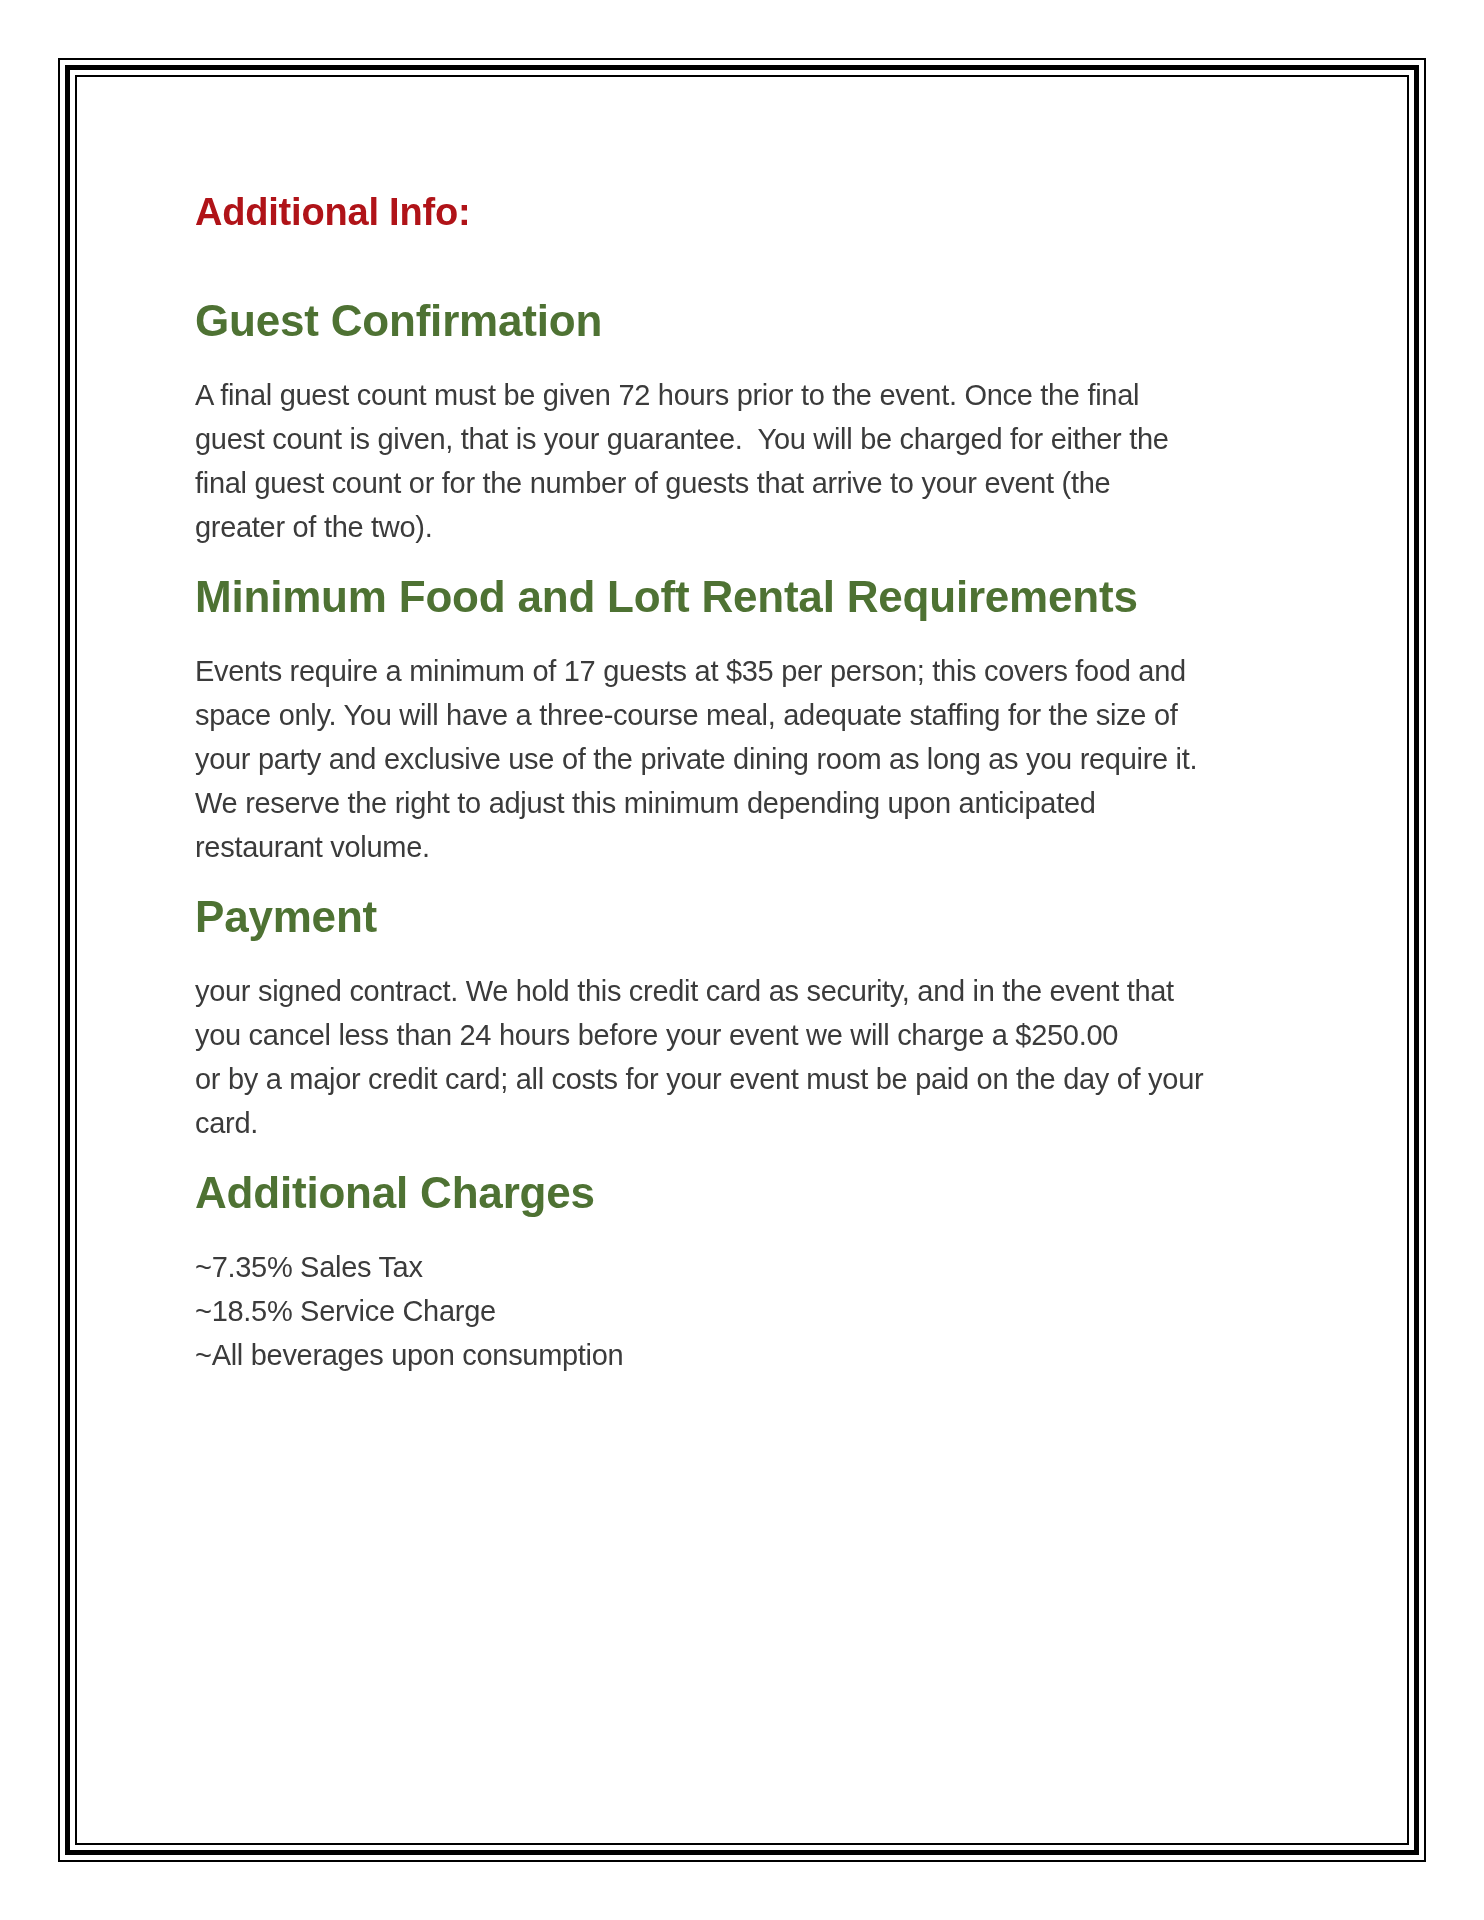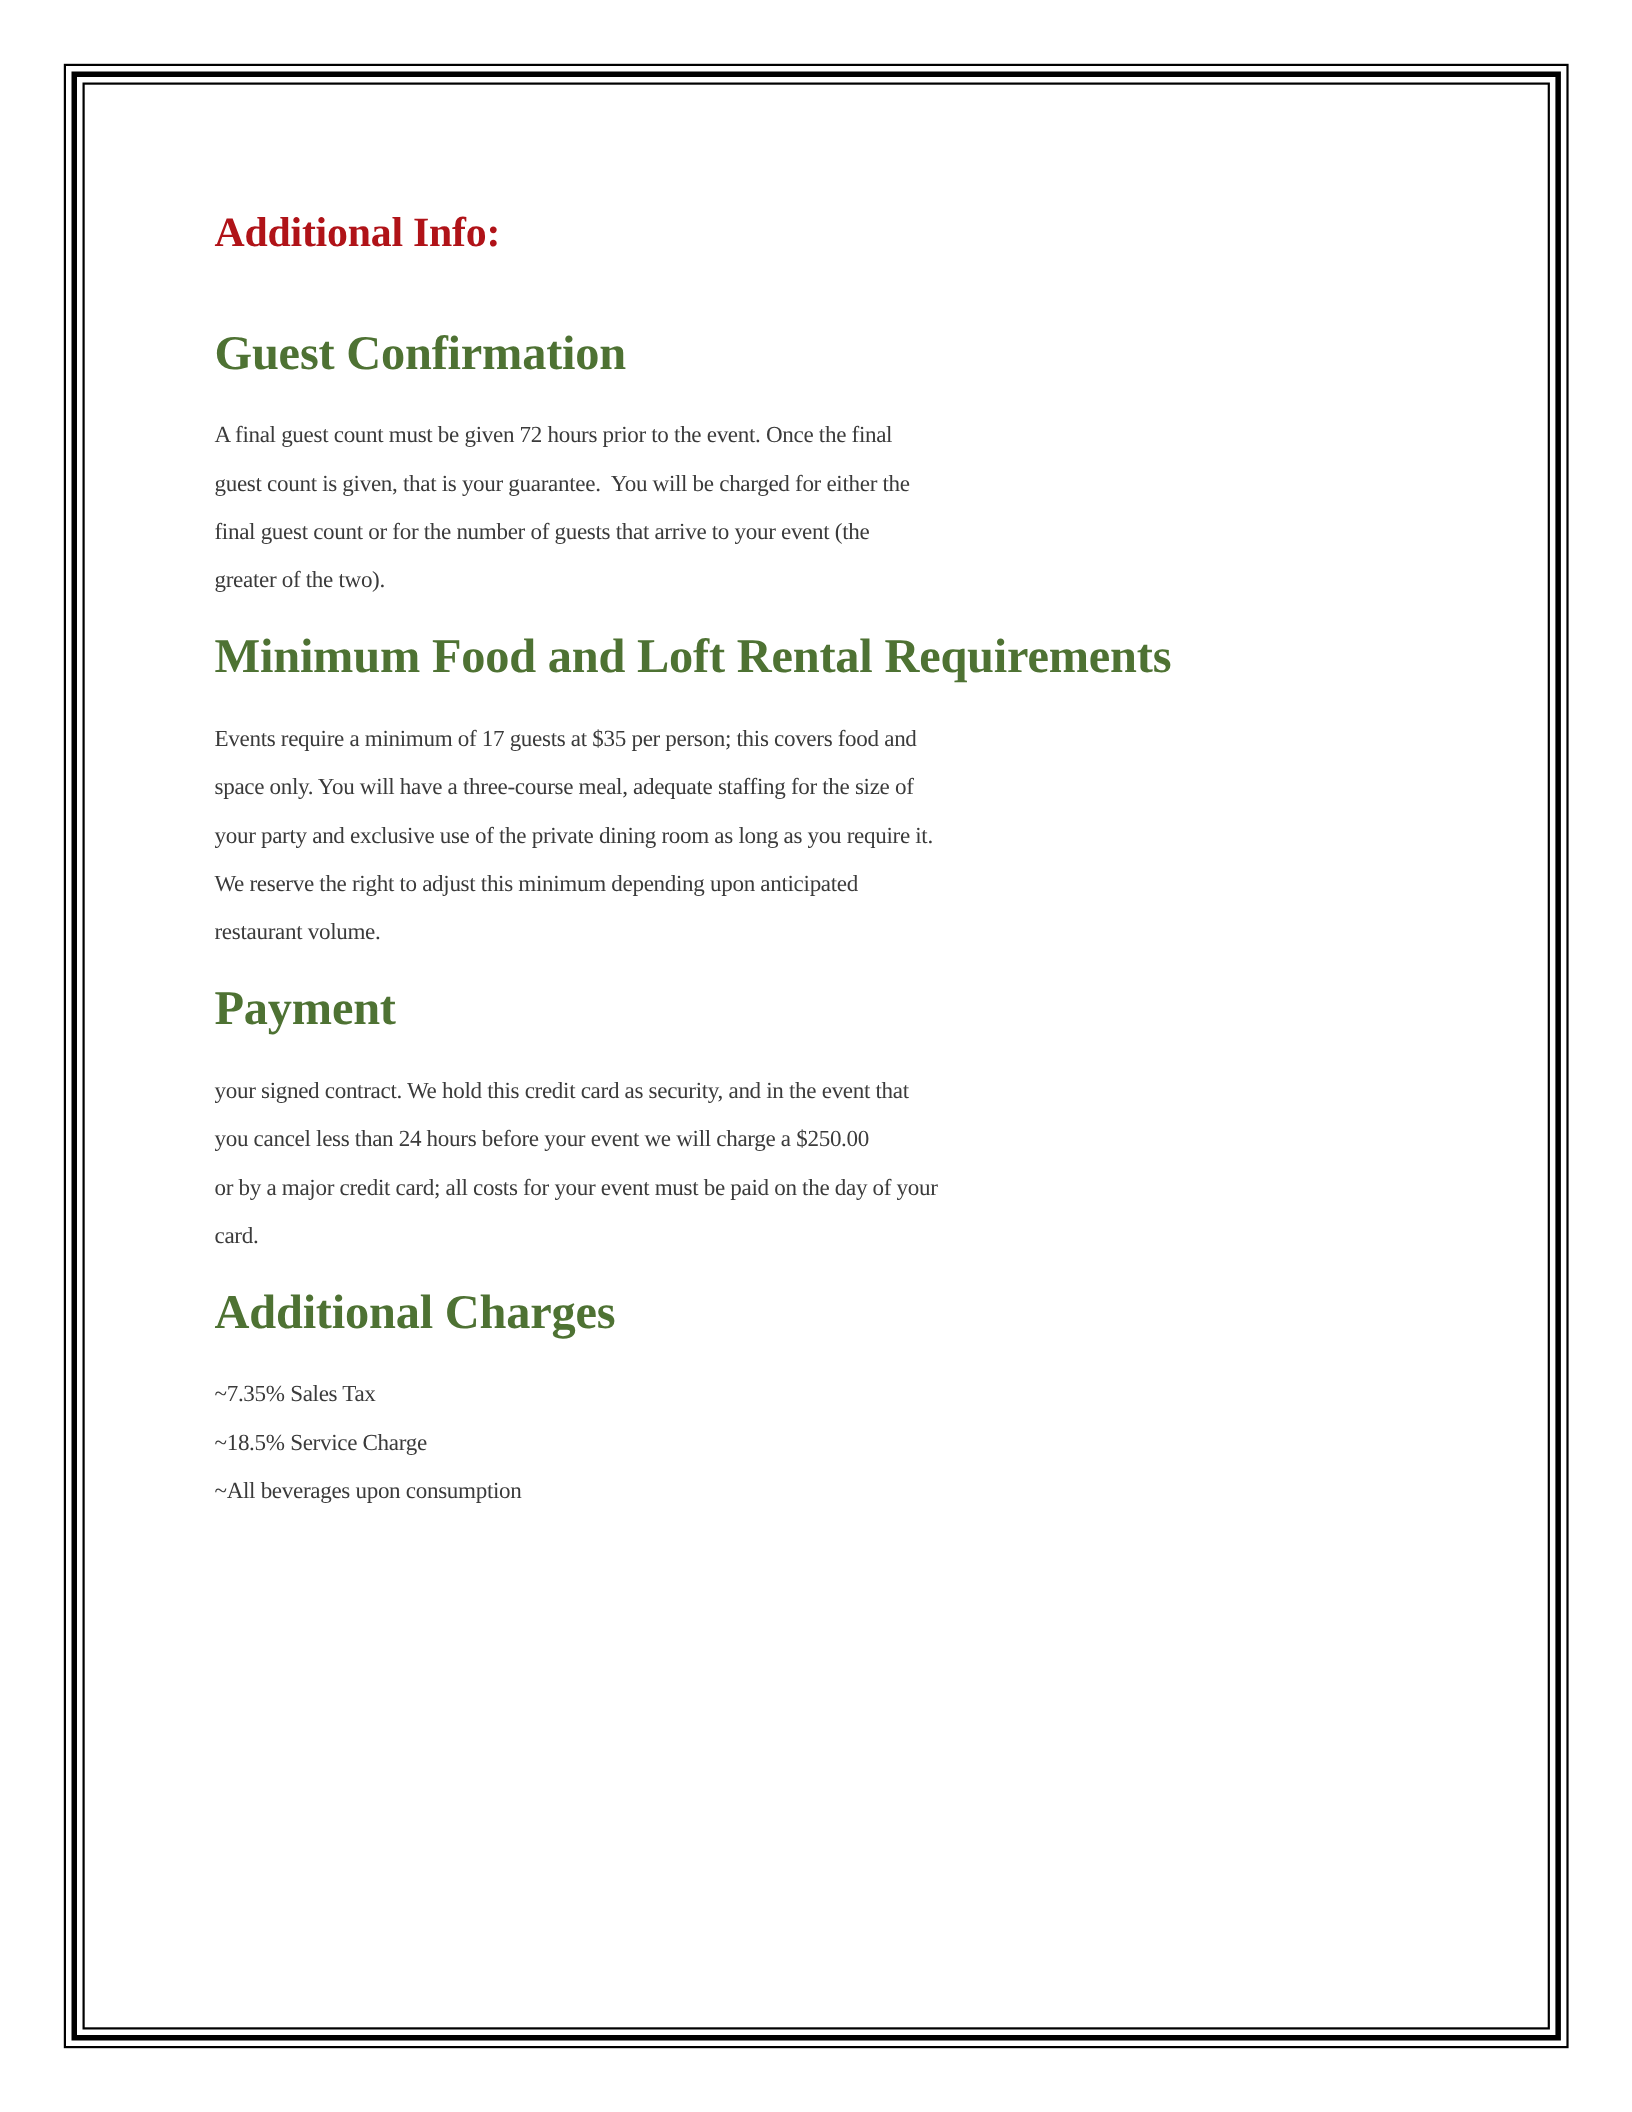--- a/index.html
+++ b/index.html
@@ -28,21 +28,20 @@
     height: 100%;
     box-sizing: border-box;
   }
   .frame-inner {
     border: 2px solid var(--border-color, #000);
     width: 100%;
     height: 100%;
     box-sizing: border-box;
     padding: 112px 40px 40px 118px;
     overflow: hidden;
-    font-family: Liberation Serif, serif;
   }
   .doc-title {
     font-size: 38px;
     line-height: 46px;
     font-weight: 700;
     letter-spacing: -0.2px;
     color: var(--title-color, #B01318);
     margin: 0 0 64px 0;
   }
   .section-heading {
@@ -50,21 +49,21 @@
     line-height: 44px;
     font-weight: 600;
     letter-spacing: -0.2px;
     color: var(--heading-color, #4E7233);
     margin: 26px 0 30px 0;
   }
   .paragraph {
     margin: 0;
   }
   .paragraph-line {
-    font-size: 21px;
+    font-size: 29px;
     line-height: 44px;
     letter-spacing: -0.3px;
     color: var(--body-color, #3B3B3B);
     white-space: pre;
   }
 </style>
 </head>
 <body style="background: rgb(255, 255, 255);">
 
 <div class="frame-outer">

